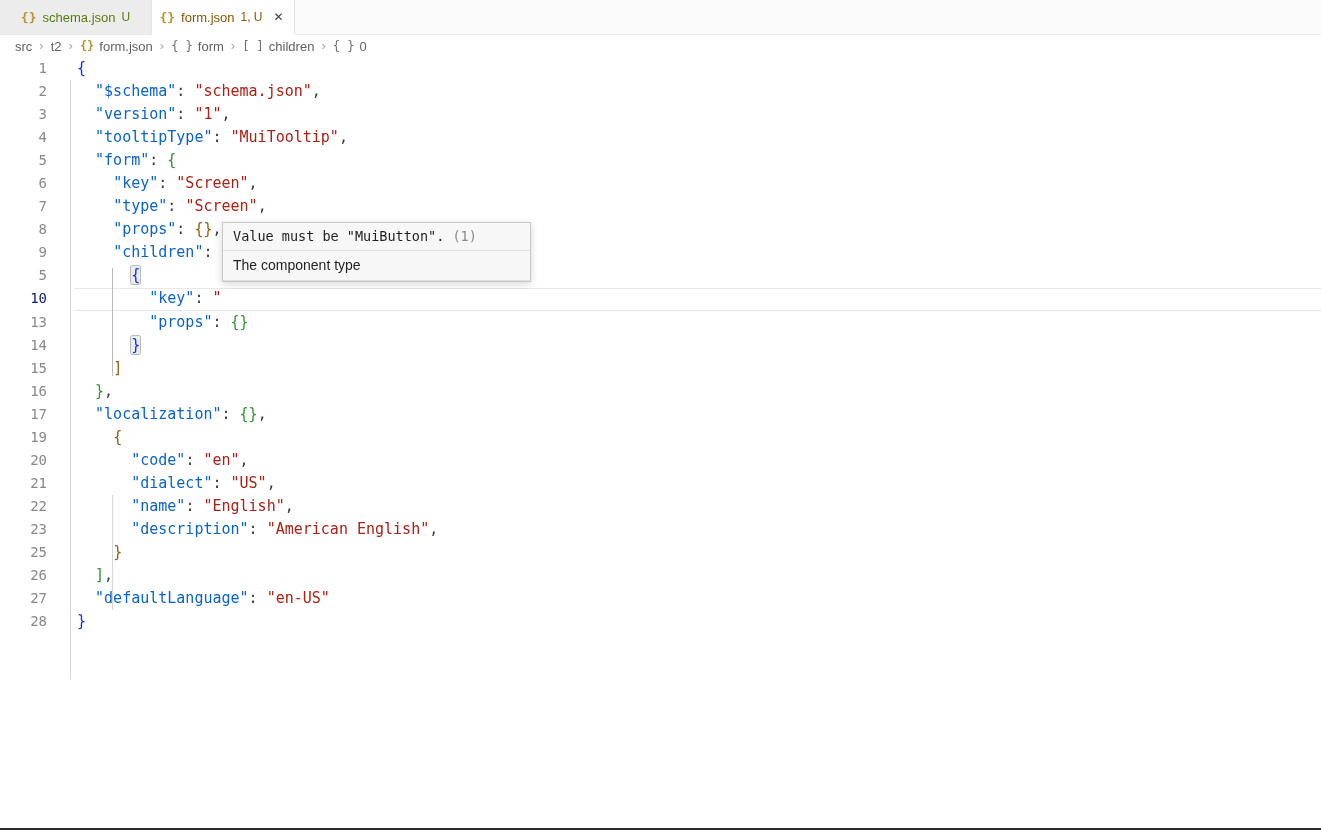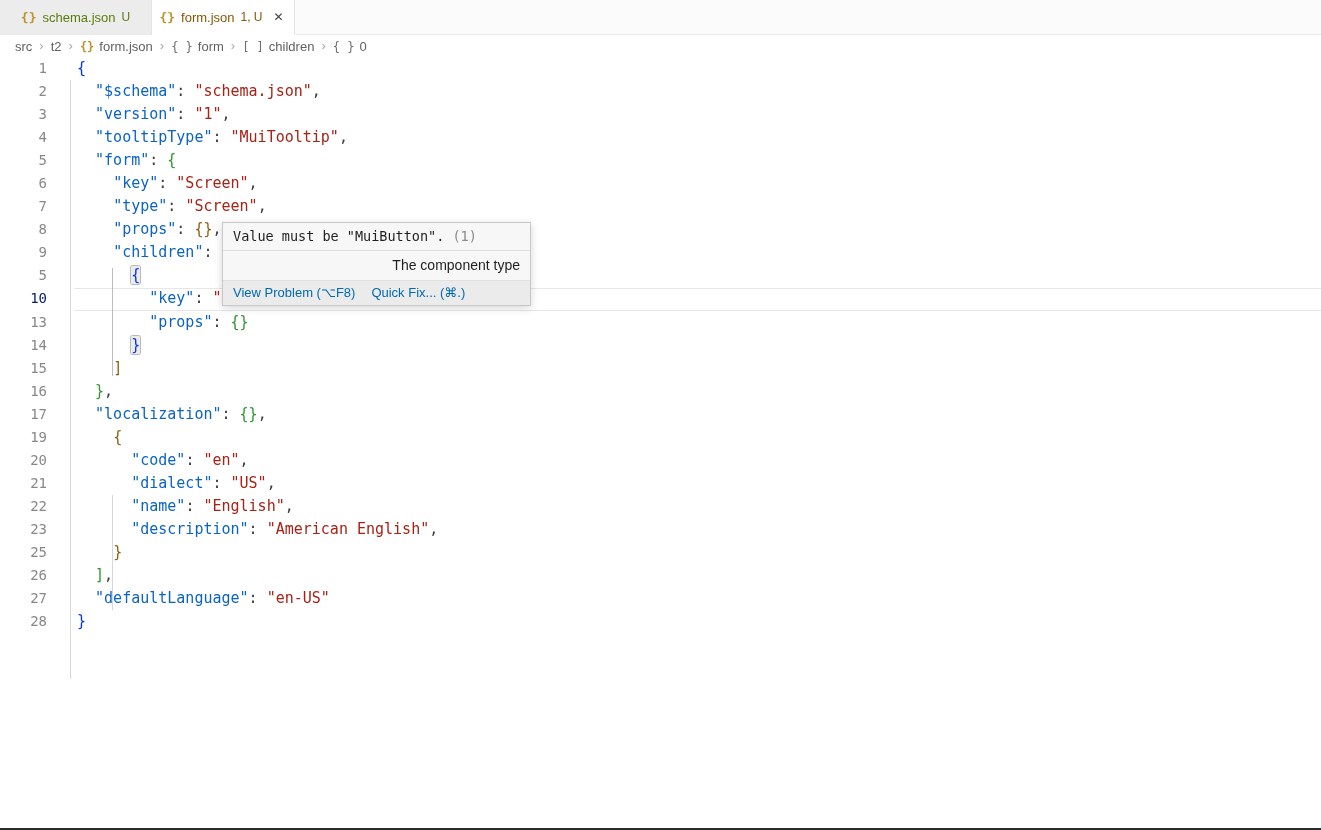--- a/index.html
+++ b/index.html
@@ -19,21 +19,21 @@
   .tabbar-filler { flex:1; border-bottom:1px solid #e9e9e9; }
   .json-icon { font-family:"DejaVu Sans Mono", monospace; font-weight:bold; font-size:13px; color:var(--icon-gold); }
   .tab-label-untracked { color:var(--untracked); }
   .tab-label-warn { color:var(--warnlabel); }
   .tab-badge { font-size:12px; }
   .tab-close { font-size:12px; color:#3f3f3f; margin-left:2px; padding:1px 3px; border-radius:3px; cursor:pointer; }
 
   
   .breadcrumb { position:absolute; top:35px; left:0; right:0; height:22px; background:#ffffff;
                 display:flex; align-items:center; padding-left:15px; font-size:13px; color:#616161; }
-  .crumb { display:flex; align-items:flex-end; gap:5px; cursor:pointer; }
+  .crumb { display:flex; align-items:flex-start; gap:5px; cursor:pointer; }
   .crumb .sym { font-family:"DejaVu Sans Mono", monospace; font-size:12px; color:#6d6d6d; white-space:pre; }
   .crumb .sym.gold { color:var(--icon-gold); font-weight:bold; }
   .crumb-sep { color:#a9a9a9; font-size:13px; padding:0 7px 1px 7px; }
 
   
   .editor { position:absolute; top:57px; left:0; right:0; bottom:0;
             font-family:"DejaVu Sans Mono", monospace; font-size:15px; line-height:23.05px; }
   .line { display:flex; height:23.05px; position:relative; z-index:2; }
   .ln { width:47px; flex:none; text-align:right; font-size:14px; color:#888888; user-select:none; }
   .ln.active { color:#0b216f; }
@@ -55,21 +55,21 @@
   .guide.activepair { background:#bcbcbc; }
   .current-line { left:74px; right:0; height:23px; border-top:1px solid #e7e7e7; border-bottom:1px solid #e7e7e7; }
 
   
   .hover-widget { position:absolute; left:222px; top:222px; width:309px; z-index:10;
                   background:#f7f7f7; border:1px solid #c8c8c8; box-shadow:0 2px 8px rgba(0,0,0,0.16);
                   font-size:14px; color:#1f1f1f; }
   .hover-row1 { font-family:"DejaVu Sans Mono", monospace; font-size:13.5px; padding:5px 10px 6px 10px;
                 border-bottom:1px solid #e0e0e0; white-space:nowrap; }
   .hover-count { color:#8a8a8a; }
-  .hover-row2 { padding:6px 10px 7px 10px; border-bottom:1px solid #e0e0e0;text-align:right; }
+  .hover-row2 { padding:6px 10px 7px 10px; border-bottom:1px solid #e0e0e0; }
   .hover-actions { background:#ebebeb; padding:4px 10px 5px 10px; display:flex; gap:16px; font-size:13px; }
   .hover-action { color:var(--link); cursor:pointer; white-space:nowrap; }
 
   .bottom-edge { position:absolute; left:0; right:0; bottom:0; height:2px; background:#2b2b2b; z-index:20; }
 </style>
 </head>
 <body>
 
 <div class="tabbar">
   <div class="tab inactive">
@@ -224,19 +224,15 @@
       </div>
     </div>
 </div>
 
 <div class="hover-widget">
   <div class="hover-row1">
     <span>Value must be "MuiButton".</span>
     <span class="hover-count">(1)</span>
   </div>
   <div class="hover-row2">The component type</div>
-  <div class="hover-actions">
-      <span class="hover-action">View Problem (⌥F8)</span>
-      <span class="hover-action">Quick Fix... (⌘.)</span>
-    </div>
 </div>
 
 <div class="bottom-edge"></div>
 
 </body></html>

